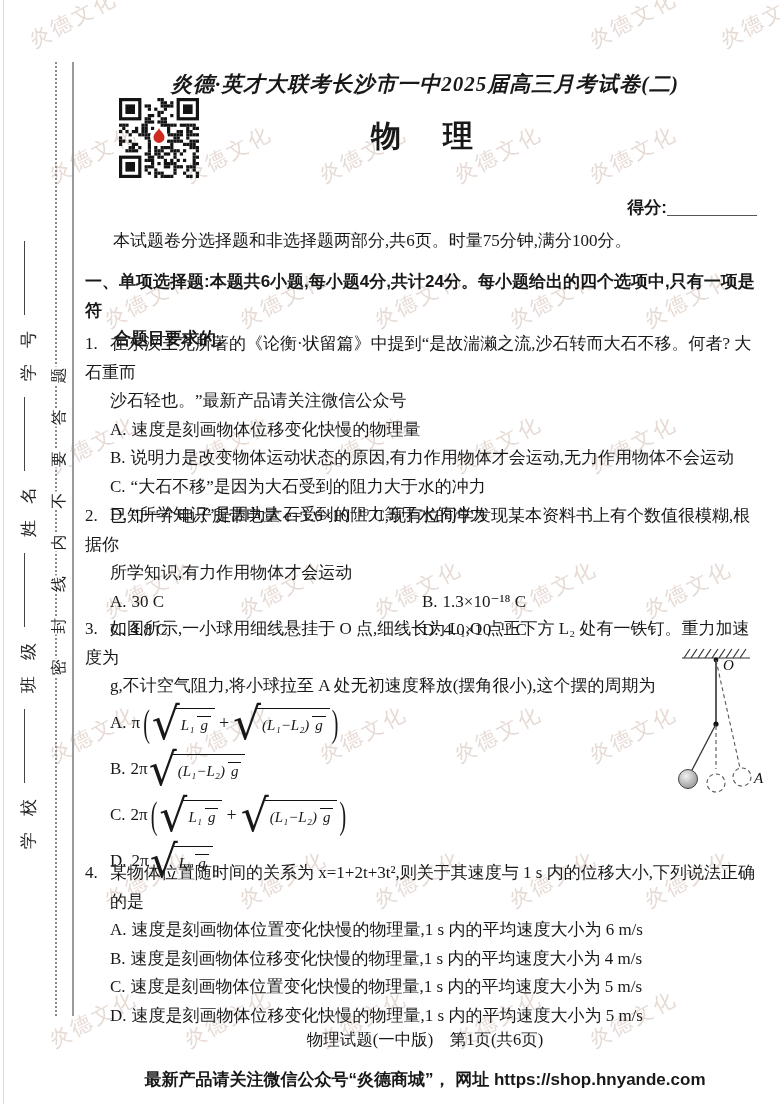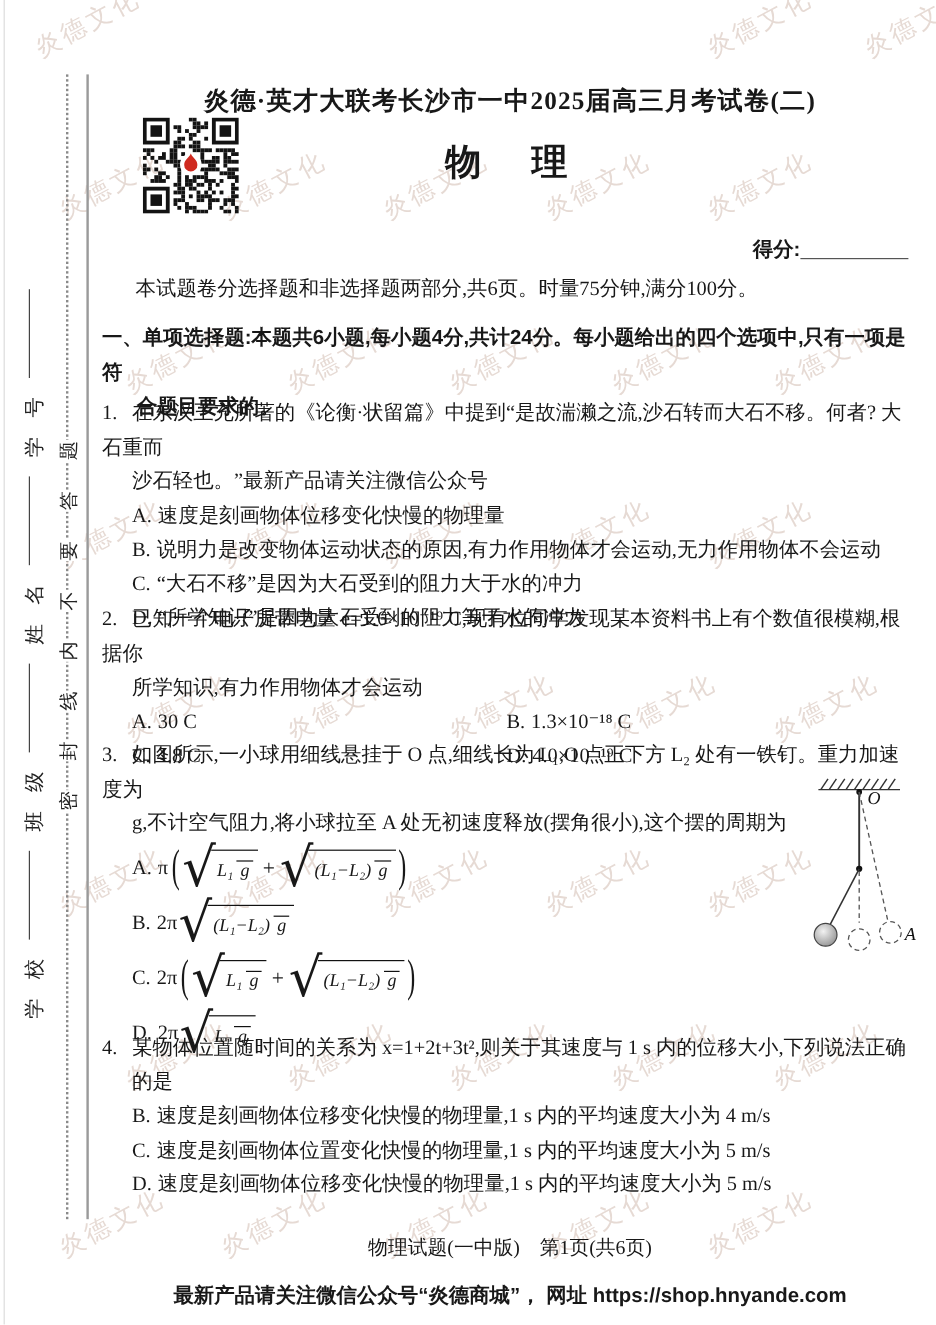--- a/index.html
+++ b/index.html
@@ -21,21 +21,21 @@
   .vfield .flabel{letter-spacing:16px;white-space:nowrap;padding-left:16px;}
   .vfield .fline{width:74px;height:1px;background:#444;position:relative;top:-4px;}
   .seal-text{position:absolute;left:-97px;top:508px;width:310px;height:27px;
              transform:rotate(-90deg);display:flex;align-items:center;justify-content:space-between;
              font-size:16px;color:#222;z-index:3;}
   .sealch{background:#fff;padding:2px 1px;line-height:1;}
   
   .content{position:absolute;left:85px;top:70px;width:680px;z-index:2;font-size:17px;line-height:28.5px;}
   .abs{position:absolute;left:0;right:0;}
   .exam-title{top:0;text-align:center;font-size:21px;font-weight:bold;letter-spacing:1px;
-              font-family:"Liberation Serif","DejaVu Serif",serif;}
+              font-family:"Liberation Serif","DejaVu Serif",serif;font-style:italic;}
   .qr{position:absolute;left:34px;top:28px;width:80px;height:80px;}
   .subject{top:52px;text-align:center;font-size:30px;font-weight:bold;letter-spacing:6px;
            font-family:"Liberation Sans","DejaVu Sans",sans-serif;}
   .score{top:124px;text-align:right;padding-right:8px;font-weight:bold;font-size:17px;
          font-family:"Liberation Sans","DejaVu Sans",sans-serif;}
   .score .blank{display:inline-block;width:90px;border-bottom:1px solid #555;height:18px;vertical-align:-3px;}
   .intro{top:157px;padding-left:28px;}
   .section-head{top:198px;font-weight:bold;font-family:"Liberation Sans","DejaVu Sans",sans-serif;}
   .section-head .cont{padding-left:29px;}
   .qblock{padding-left:25px;}
@@ -496,20 +496,21 @@
       <circle cx="78" cy="147" r="9" fill="none" stroke="#555" stroke-width="1.1" stroke-dasharray="4 3"></circle>
       <circle cx="104" cy="141" r="9" fill="none" stroke="#555" stroke-width="1.1" stroke-dasharray="4 3"></circle>
       <text x="116" y="147" font-size="15" font-style="italic" font-family="Liberation Serif,serif" fill="#111">A</text>
     </svg>
 
     <div class="abs qblock q4">
       <div class="qline1">
         <span class="qnum">4.</span><span>某物体位置随时间的关系为 x=1+2t+3t²,则关于其速度与 1 s 内的位移大小,下列说法正确</span>
       </div>
       <div>的是</div>
+      <div><span class="olabel">A.</span><span>速度是刻画物体位置变化快慢的物理量,1 s 内的平均速度大小为 6 m/s</span></div>
       <div><span class="olabel">B.</span><span>速度是刻画物体位移变化快慢的物理量,1 s 内的平均速度大小为 4 m/s</span></div>
       <div><span class="olabel">C.</span><span>速度是刻画物体位置变化快慢的物理量,1 s 内的平均速度大小为 5 m/s</span></div>
       <div><span class="olabel">D.</span><span>速度是刻画物体位移变化快慢的物理量,1 s 内的平均速度大小为 5 m/s</span></div>
     </div>
 
     <div class="abs pfooter">物理试题(一中版)　第1页(共6页)</div>
     <div class="abs promo">最新产品请关注微信公众号“炎德商城”， 网址 https://shop.hnyande.com</div>
 
   </div>
 </div>

